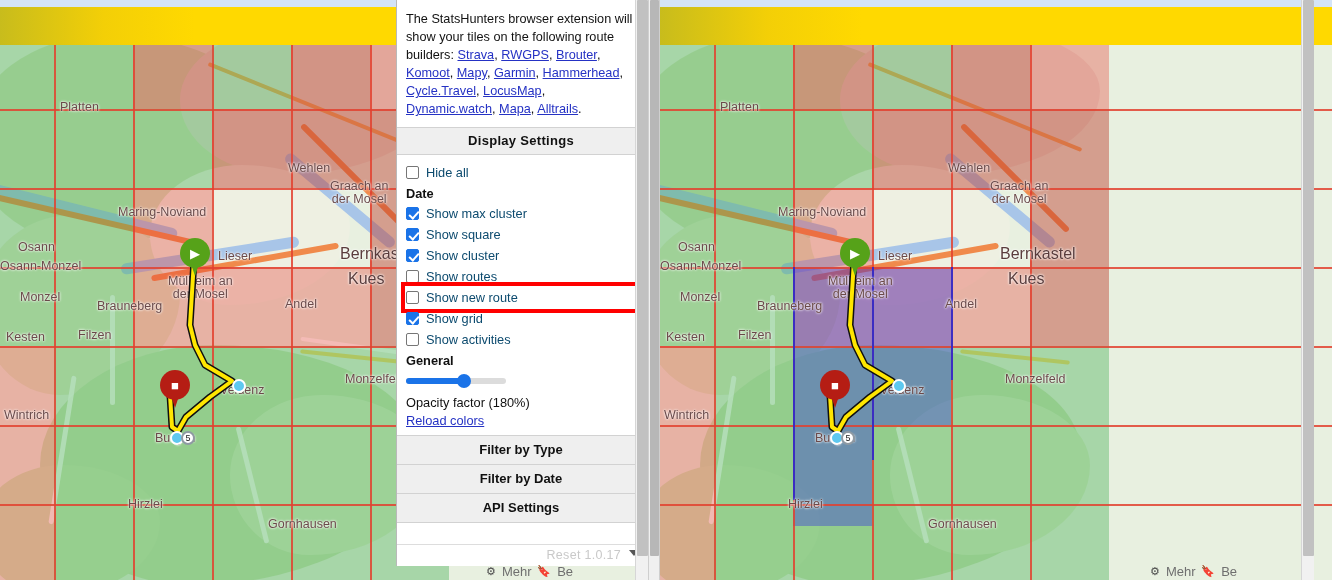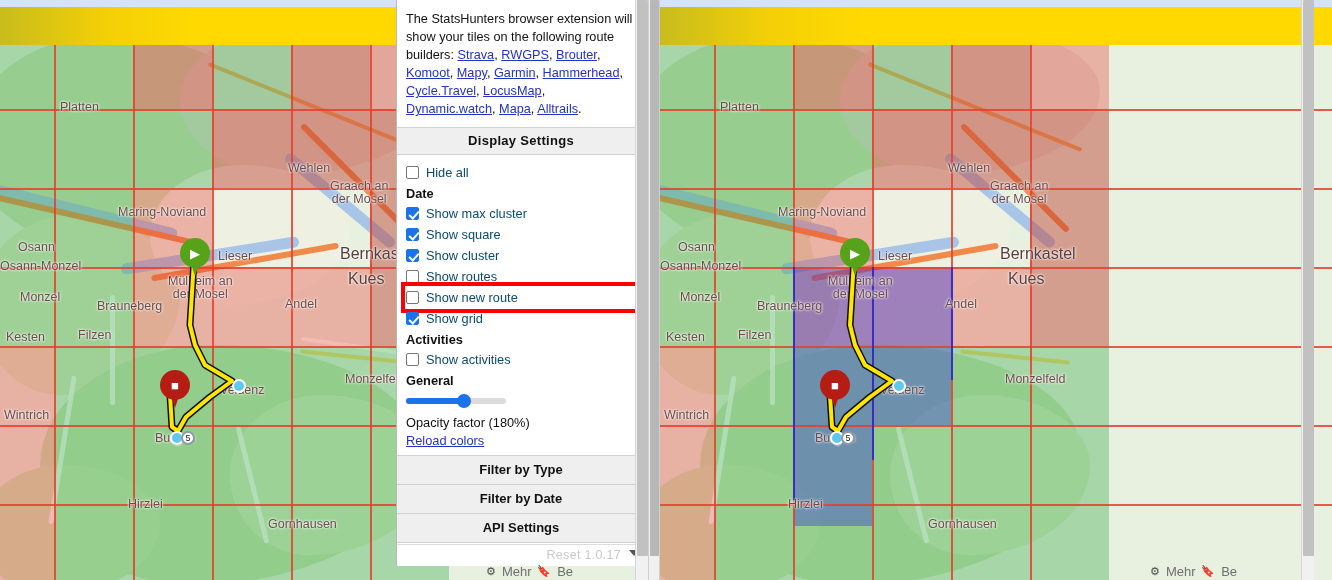--- a/index.html
+++ b/index.html
@@ -326,21 +326,20 @@
               <span class="row-label">Show routes</span>
             </div>
             <div class="row hl">
               <span class="cb"></span>
               <span class="row-label">Show new route</span>
             </div>
             <div class="row">
               <span class="cb on"></span>
               <span class="row-label">Show grid</span>
             </div>
-            <div class="grp-title">Activities</div>
             <div class="row">
               <span class="cb"></span>
               <span class="row-label">Show activities</span>
             </div>
           </div>
         <div class="grp-title">General</div>
         <div class="slider-wrap">
           <div class="slider">
             <div class="trk"></div>
             <div class="fil" style="width: 58px;"></div>

